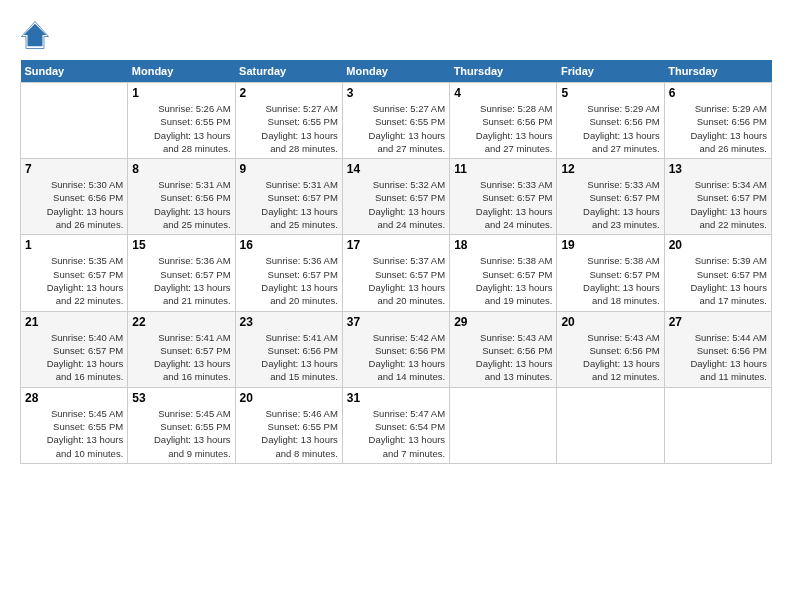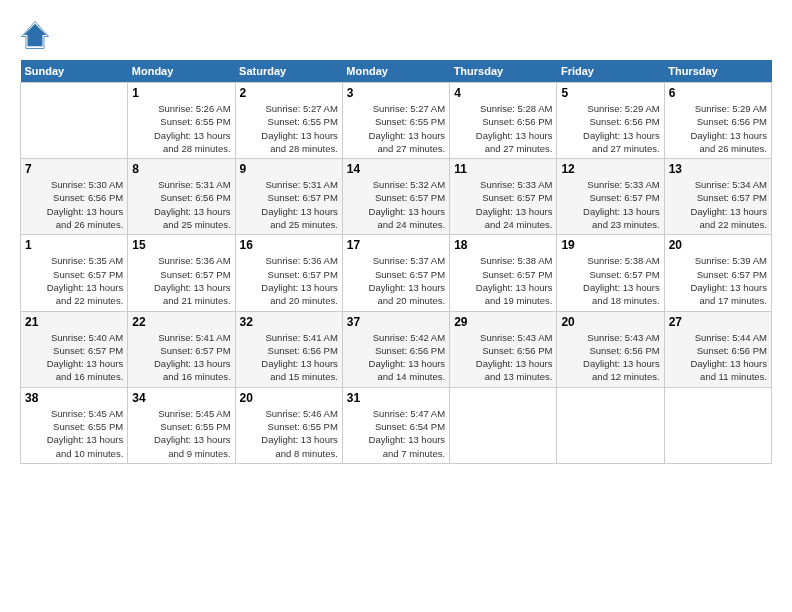--- a/index.html
+++ b/index.html
@@ -215,21 +215,21 @@
         <tr>
           <td>
             <span class="day-num">21</span>
             <div class="day-info">Sunrise: 5:40 AM<br>Sunset: 6:57 PM<br>Daylight: 13 hours<br>and 16 minutes.</div>
           </td>
           <td>
             <span class="day-num">22</span>
             <div class="day-info">Sunrise: 5:41 AM<br>Sunset: 6:57 PM<br>Daylight: 13 hours<br>and 16 minutes.</div>
           </td>
           <td>
-            <span class="day-num">32</span>
+            <span class="day-num">23</span>
             <div class="day-info">Sunrise: 5:41 AM<br>Sunset: 6:56 PM<br>Daylight: 13 hours<br>and 15 minutes.</div>
           </td>
           <td>
             <span class="day-num">37</span>
             <div class="day-info">Sunrise: 5:42 AM<br>Sunset: 6:56 PM<br>Daylight: 13 hours<br>and 14 minutes.</div>
           </td>
           <td>
             <span class="day-num">29</span>
             <div class="day-info">Sunrise: 5:43 AM<br>Sunset: 6:56 PM<br>Daylight: 13 hours<br>and 13 minutes.</div>
           </td>
@@ -237,25 +237,25 @@
             <span class="day-num">20</span>
             <div class="day-info">Sunrise: 5:43 AM<br>Sunset: 6:56 PM<br>Daylight: 13 hours<br>and 12 minutes.</div>
           </td>
           <td>
             <span class="day-num">27</span>
             <div class="day-info">Sunrise: 5:44 AM<br>Sunset: 6:56 PM<br>Daylight: 13 hours<br>and 11 minutes.</div>
           </td>
         </tr>
         <tr>
           <td>
-            <span class="day-num">38</span>
+            <span class="day-num">28</span>
             <div class="day-info">Sunrise: 5:45 AM<br>Sunset: 6:55 PM<br>Daylight: 13 hours<br>and 10 minutes.</div>
           </td>
           <td>
-            <span class="day-num">34</span>
+            <span class="day-num">53</span>
             <div class="day-info">Sunrise: 5:45 AM<br>Sunset: 6:55 PM<br>Daylight: 13 hours<br>and 9 minutes.</div>
           </td>
           <td>
             <span class="day-num">20</span>
             <div class="day-info">Sunrise: 5:46 AM<br>Sunset: 6:55 PM<br>Daylight: 13 hours<br>and 8 minutes.</div>
           </td>
           <td>
             <span class="day-num">31</span>
             <div class="day-info">Sunrise: 5:47 AM<br>Sunset: 6:54 PM<br>Daylight: 13 hours<br>and 7 minutes.</div>
           </td>

